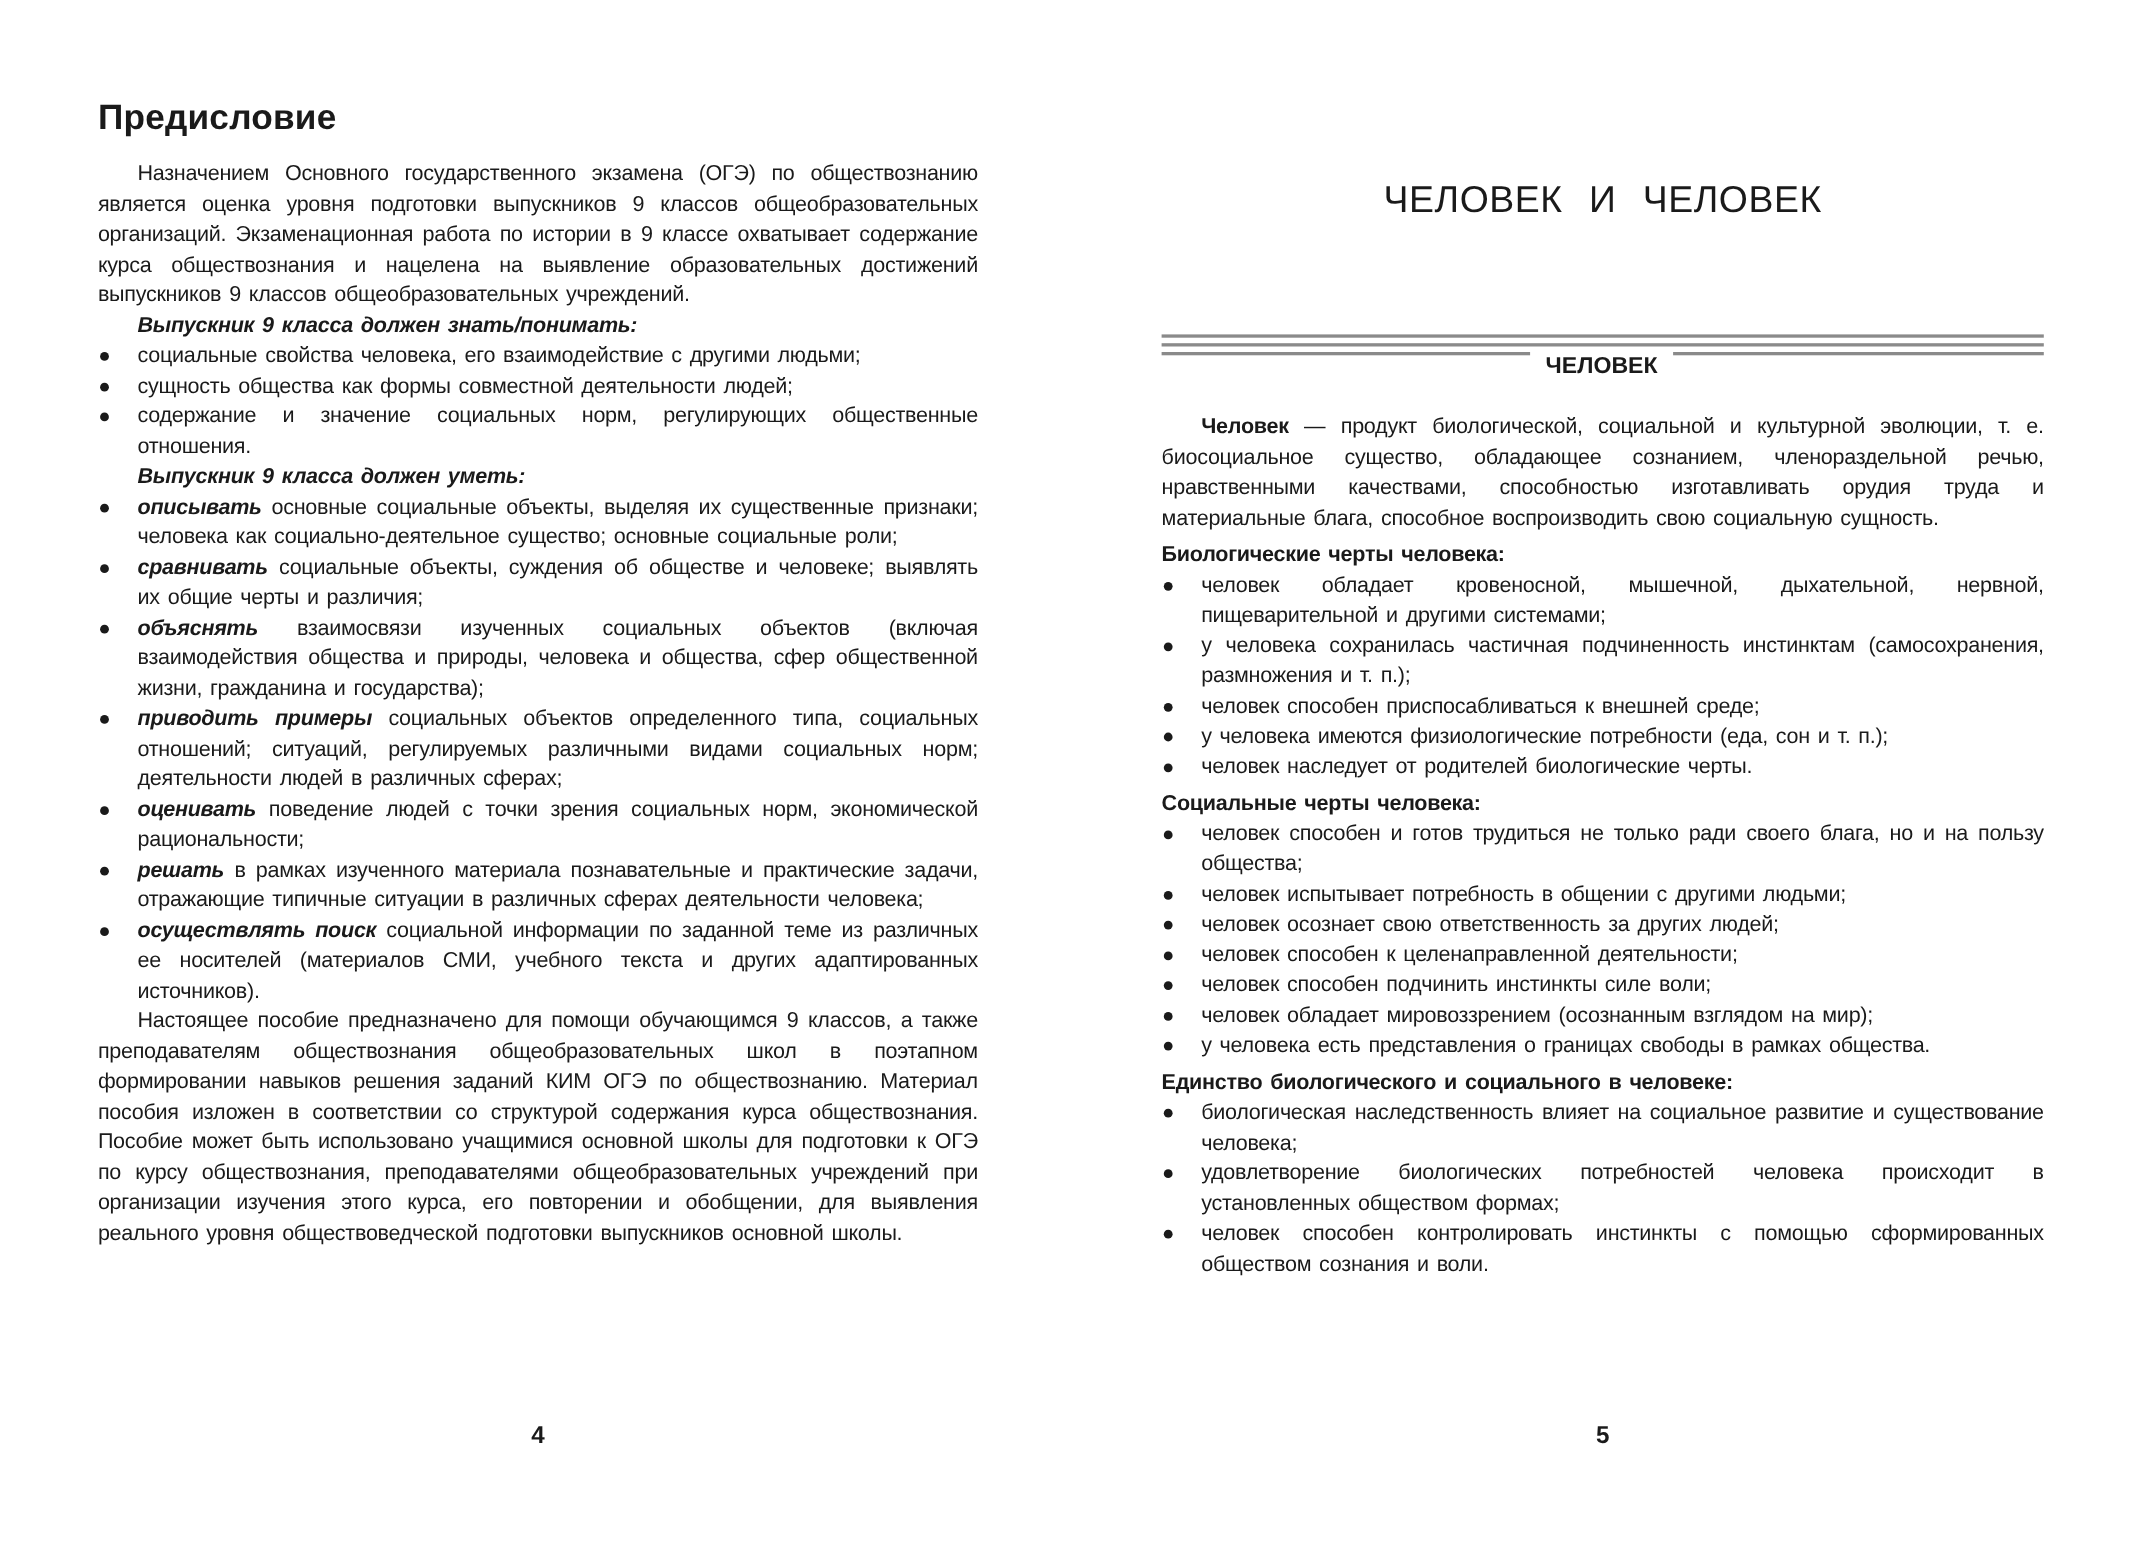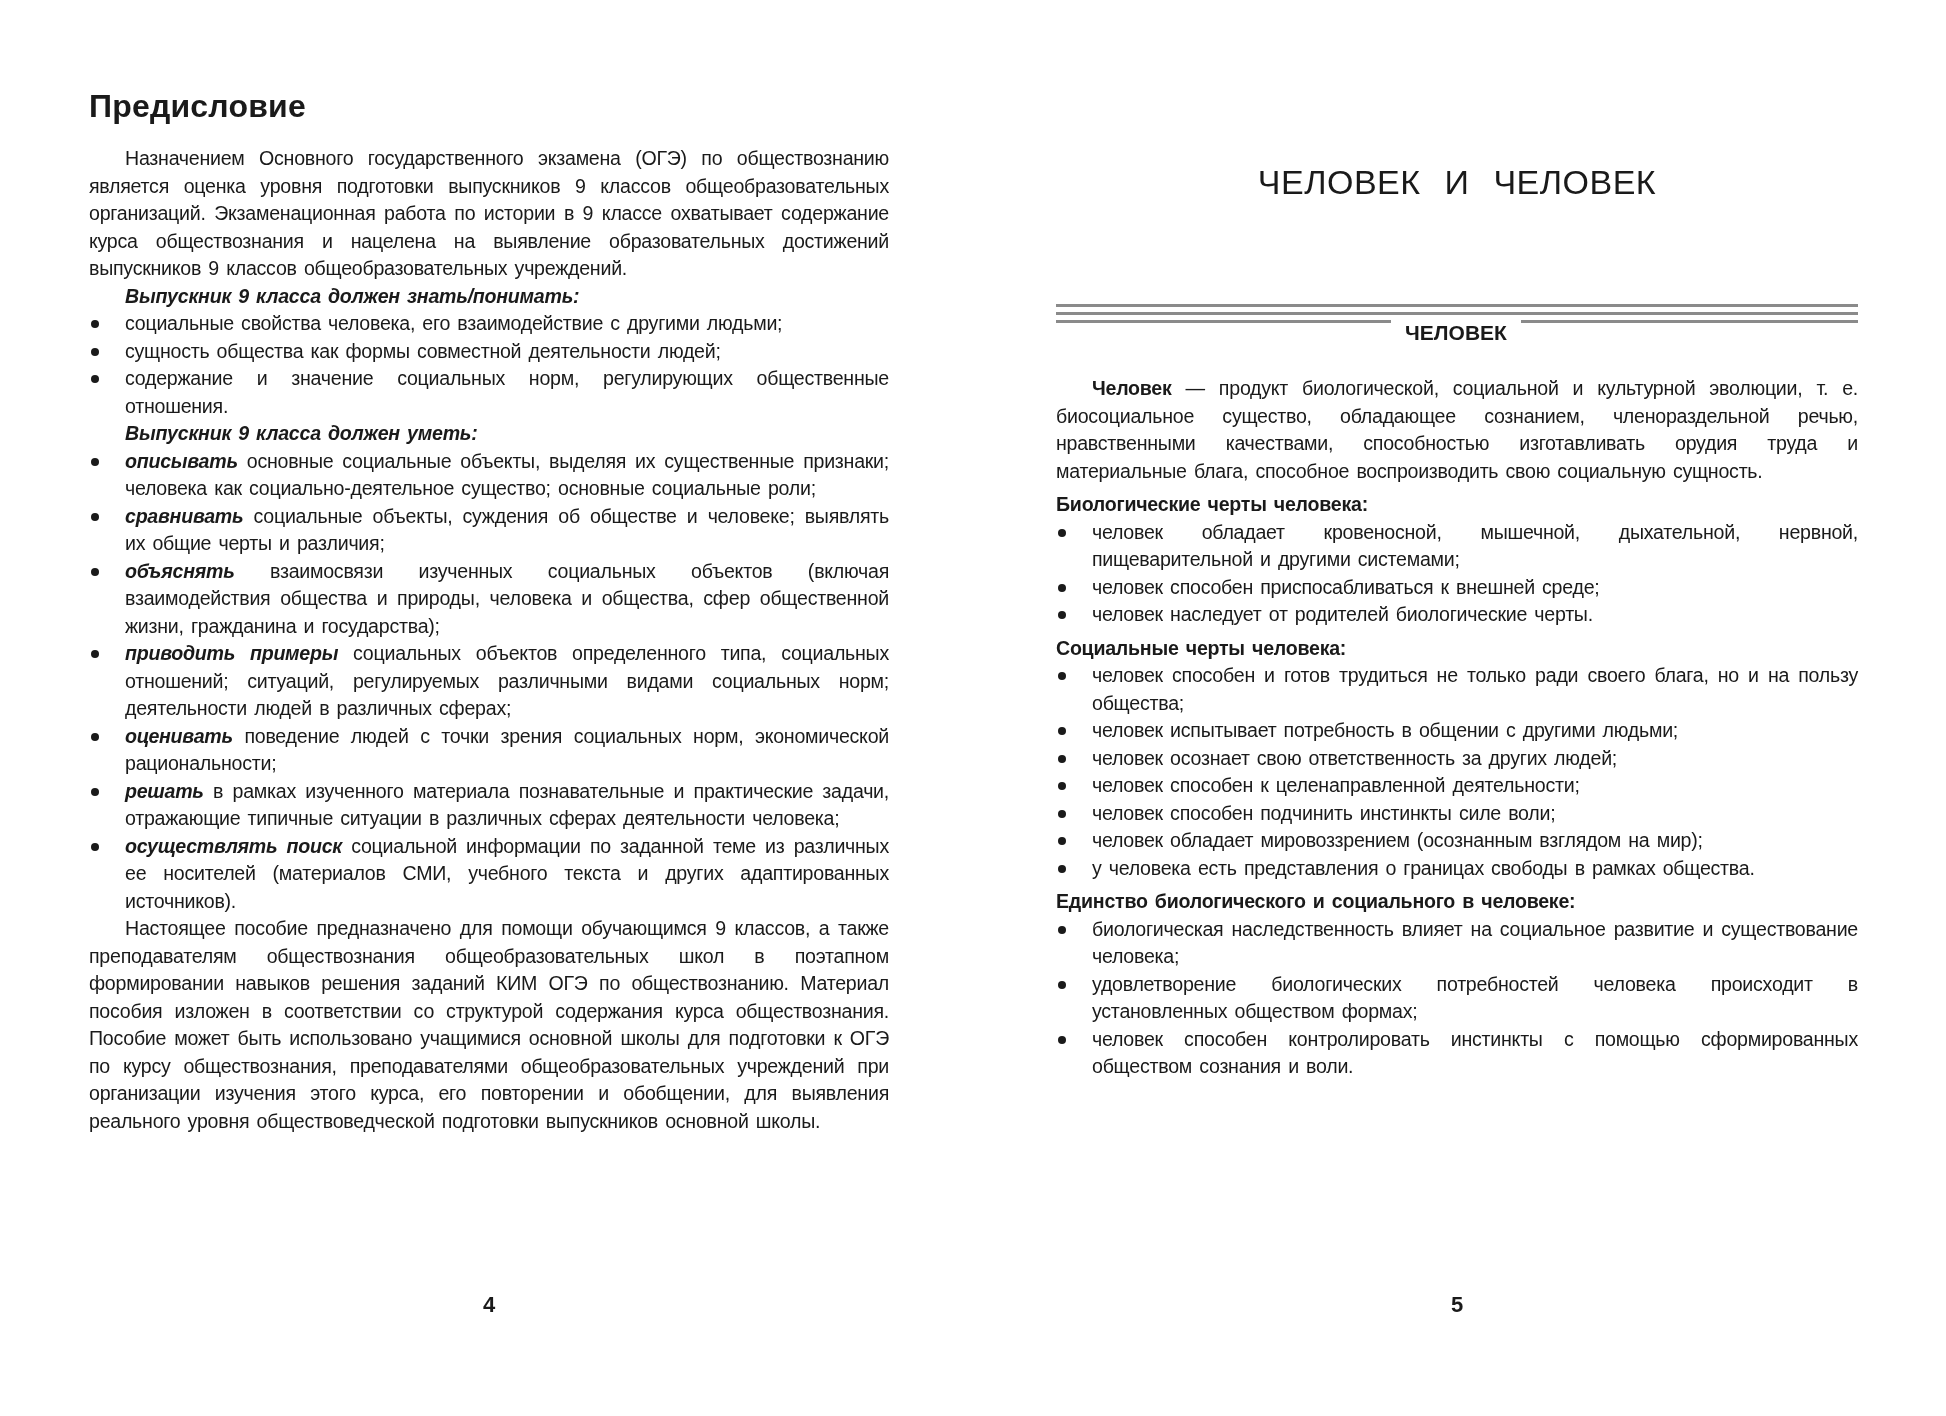--- a/index.html
+++ b/index.html
@@ -79,21 +79,23 @@
   <div class="rule" style="top:312px"></div>
   <div class="rule" style="top:320px"></div>
   <div class="section-head">ЧЕЛОВЕК</div>
 
   <div class="right-body txt">
     <p class="indent" style="margin:0"><span class="bold">Человек</span><span> — продукт биологической, социальной и культурной эволюции, т. е. биосоциальное существо, обладающее сознанием, членораздельной речью, нравственными качествами, способностью изготавливать орудия труда и материальные блага, способное воспроизводить свою социальную сущность.</span></p>
 
     <div class="sub">Биологические черты человека:</div>
     <ul class="bul">
       <li>человек обладает кровеносной, мышечной, дыхательной, нервной, пищеварительной и другими системами;</li>
+      <li>у человека сохранилась частичная подчиненность инстинктам (самосохранения, размножения и т. п.);</li>
       <li>человек способен приспосабливаться к внешней среде;</li>
+      <li>у человека имеются физиологические потребности (еда, сон и т. п.);</li>
       <li>человек наследует от родителей биологические черты.</li>
     </ul>
 
     <div class="sub">Социальные черты человека:</div>
     <ul class="bul">
       <li>человек способен и готов трудиться не только ради своего блага, но и на пользу общества;</li>
       <li>человек испытывает потребность в общении с другими людьми;</li>
       <li>человек осознает свою ответственность за других людей;</li>
       <li>человек способен к целенаправленной деятельности;</li>
       <li>человек способен подчинить инстинкты силе воли;</li>

